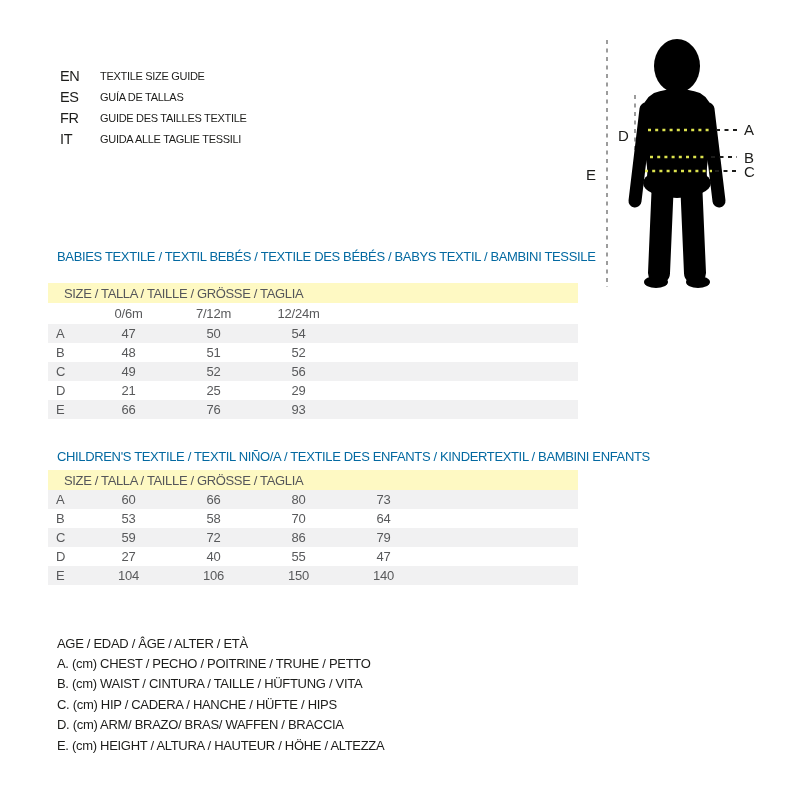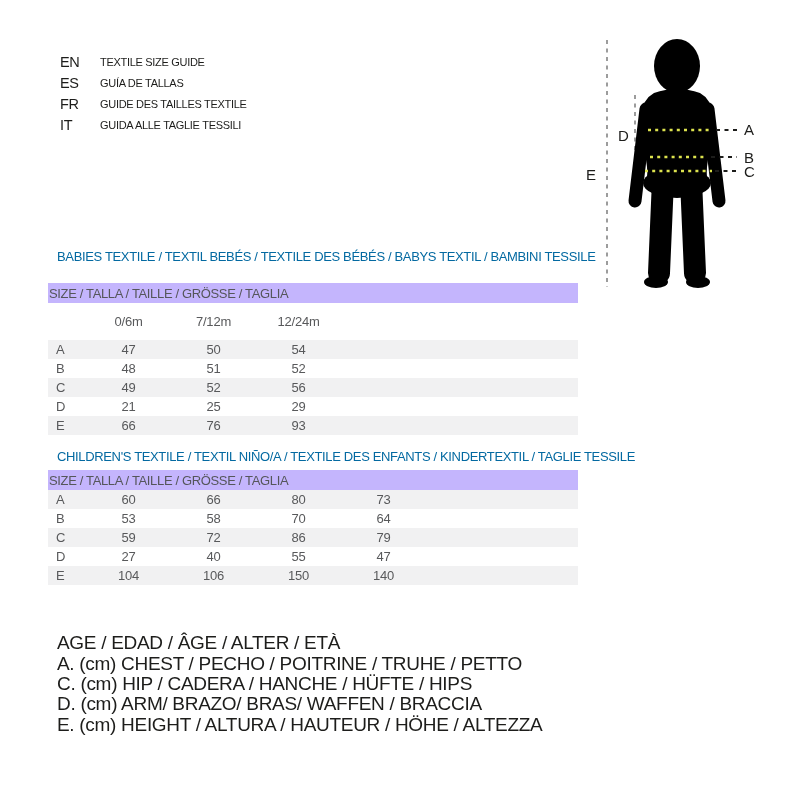--- a/index.html
+++ b/index.html
@@ -7,21 +7,21 @@
   body {
     font-family: "Liberation Sans", sans-serif;
     color: #1d1d1b;
     width: 800px; height: 800px;
     position: relative;
     overflow: hidden;
   }
   .page { position: absolute; inset: 0; background: #fff; }
 
   
-  .lang-block { position: absolute; left: 60px; top: 51px; }
+  .lang-block { position: absolute; left: 60px; top: 65px; }
   .lang-row { display: flex; height: 21px; align-items: center; }
   .lang-code {
     width: 40px; font-size: 14.5px; letter-spacing: -0.3px; color: #1d1d1b;
   }
   .lang-label { font-size: 11px; letter-spacing: -0.3px; color: #1d1d1b; }
 
   
   .figure { position: absolute; left: 580px; top: 25px; width: 220px; height: 270px; }
   .guide { stroke: #9c9c9c; stroke-width: 2; stroke-dasharray: 4 4.5; fill: none; }
   .dash-y { stroke: #dce24e; stroke-width: 2.6; stroke-dasharray: 3 4.2; }
@@ -35,34 +35,34 @@
     color: #0369a1; white-space: nowrap;
   }
   .babies-title { top: 249px; }
   .children-title { top: 449px; }
 
   .tbl { position: absolute; left: 48px; width: 530px; font-size: 13px; }
   .babies-tbl { top: 283px; }
   .children-tbl { top: 470px; }
 
   .tbl-bar {
-    height: 20px; background: #c4b5fd; color: #55565a;
-    display: flex; align-items: center; padding-left: 1px;
+    height: 20px; background: #fef9c3; color: #55565a;
+    display: flex; align-items: center; padding-left: 16px;
     letter-spacing: -0.35px; white-space: nowrap;
   }
-  .tbl-colrow { display: flex; height: 37px; align-items: center; color: #58595b; }
+  .tbl-colrow { display: flex; height: 21px; align-items: center; color: #58595b; }
   .trow { display: flex; height: 19px; align-items: center; color: #58595b; }
   .trow.striped { background: #f1f1f2; }
   .rl { width: 38px; padding-left: 8px; flex: none; }
   .cell { width: 85px; flex: none; text-align: center; letter-spacing: -0.2px; }
 
   
   .legend { position: absolute; left: 57px; top: 633px; }
   .legend-line {
-    font-size: 19px; letter-spacing: -0.3px; color: #1d1d1b;
+    font-size: 13px; letter-spacing: -0.3px; color: #1d1d1b;
     height: 20.4px; display: flex; align-items: center; white-space: nowrap;
   }
 </style>
 </head>
 <body>
 
 <div class="page">
 
   <div class="lang-block">
     <div class="lang-row">
@@ -156,21 +156,21 @@
         </div>
         <div class="trow striped">
           <span class="rl">E</span>
           <span class="cell">66</span>
           <span class="cell">76</span>
           <span class="cell">93</span>
         </div>
       </div>
   </div>
 
-  <h2 class="section-title children-title">CHILDREN'S TEXTILE / TEXTIL NIÑO/A / TEXTILE DES ENFANTS / KINDERTEXTIL / TAGLIE TESSILE</h2>
+  <h2 class="section-title children-title">CHILDREN'S TEXTILE / TEXTIL NIÑO/A / TEXTILE DES ENFANTS / KINDERTEXTIL / BAMBINI ENFANTS</h2>
   <div class="tbl children-tbl">
     <div class="tbl-bar">SIZE / TALLA / TAILLE / GRÖSSE / TAGLIA</div>
     <div class="tbl-body">
         <div class="trow striped">
           <span class="rl">A</span>
           <span class="cell">60</span>
           <span class="cell">66</span>
           <span class="cell">80</span>
           <span class="cell">73</span>
         </div>
@@ -201,18 +201,19 @@
           <span class="cell">106</span>
           <span class="cell">150</span>
           <span class="cell">140</span>
         </div>
       </div>
   </div>
 
   <div class="legend">
     <div class="legend-line">AGE / EDAD / ÂGE / ALTER / ETÀ</div>
     <div class="legend-line">A. (cm) CHEST / PECHO / POITRINE / TRUHE / PETTO</div>
+    <div class="legend-line">B. (cm) WAIST / CINTURA / TAILLE / HÜFTUNG / VITA</div>
     <div class="legend-line">C. (cm) HIP / CADERA / HANCHE / HÜFTE / HIPS</div>
     <div class="legend-line">D. (cm) ARM/ BRAZO/ BRAS/ WAFFEN / BRACCIA</div>
     <div class="legend-line">E. (cm) HEIGHT / ALTURA / HAUTEUR / HÖHE / ALTEZZA</div>
   </div>
 
 </div>
 
 </body></html>

